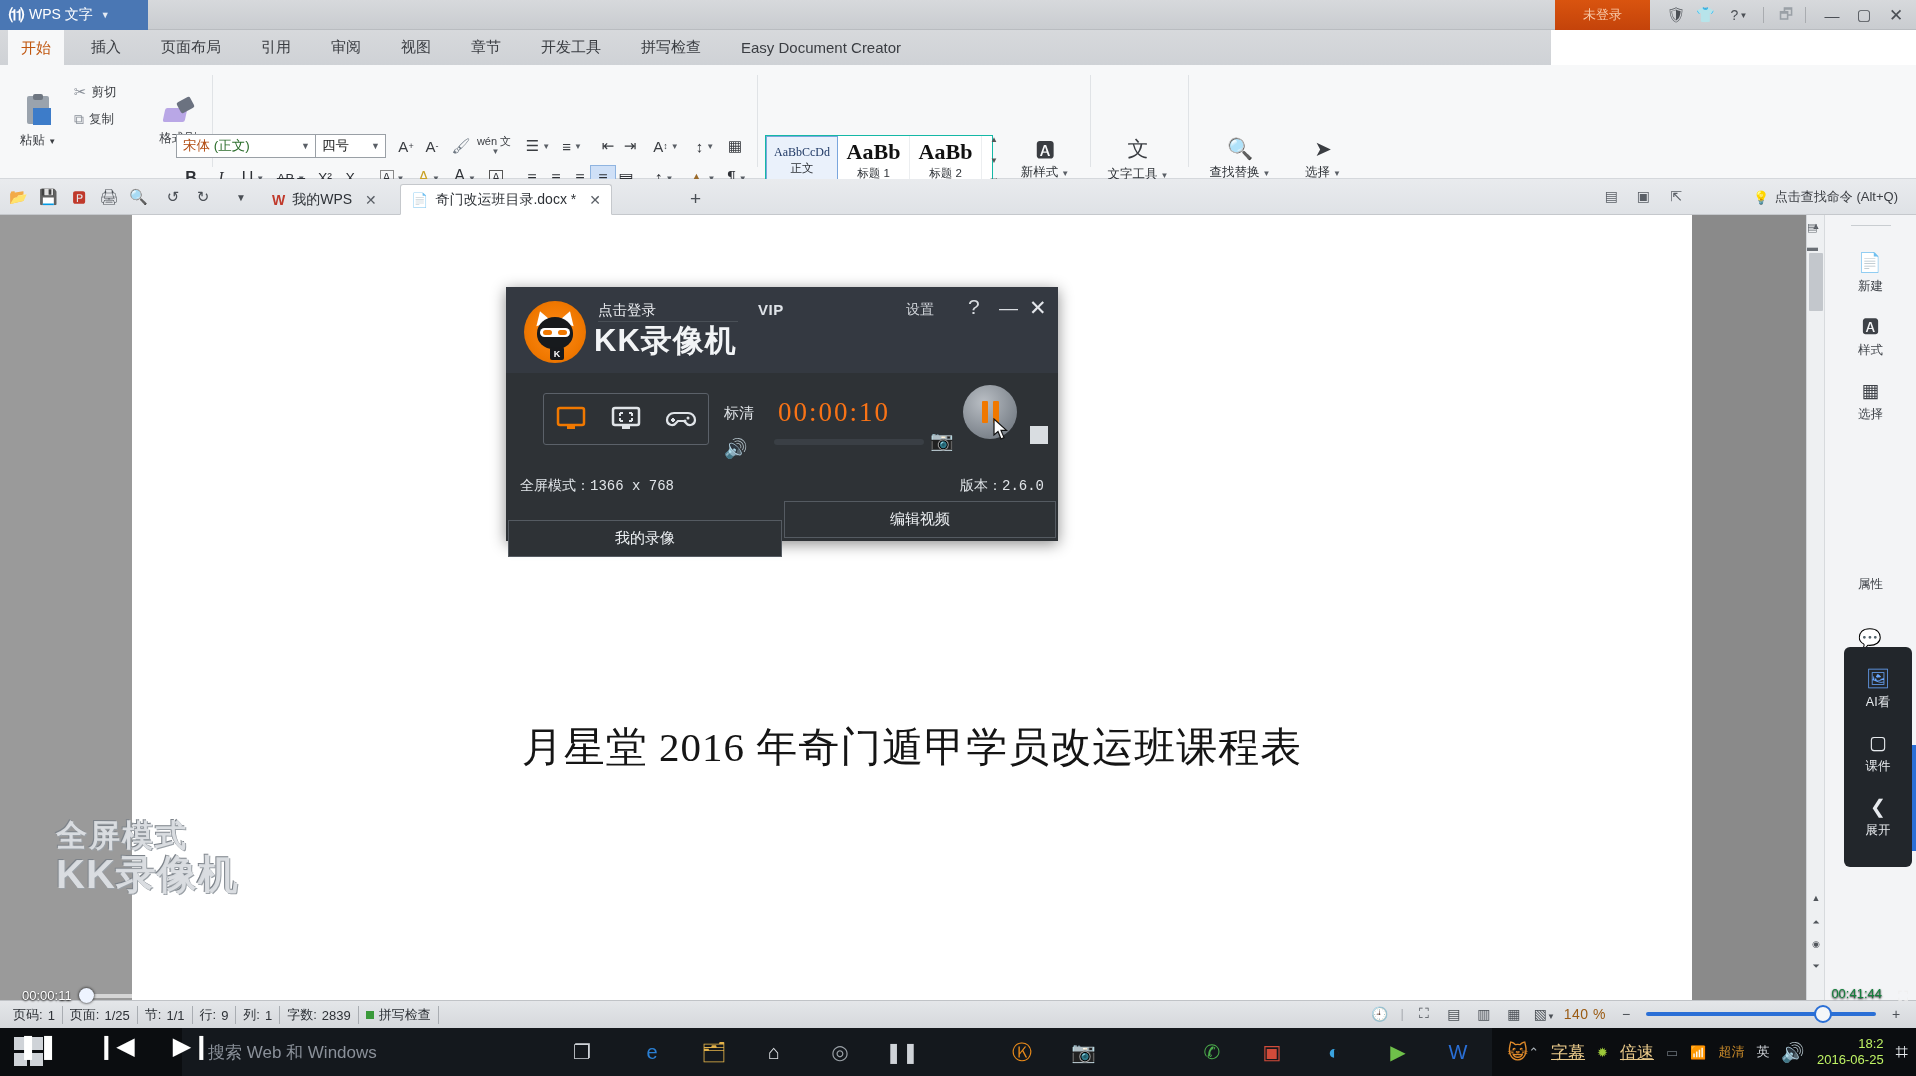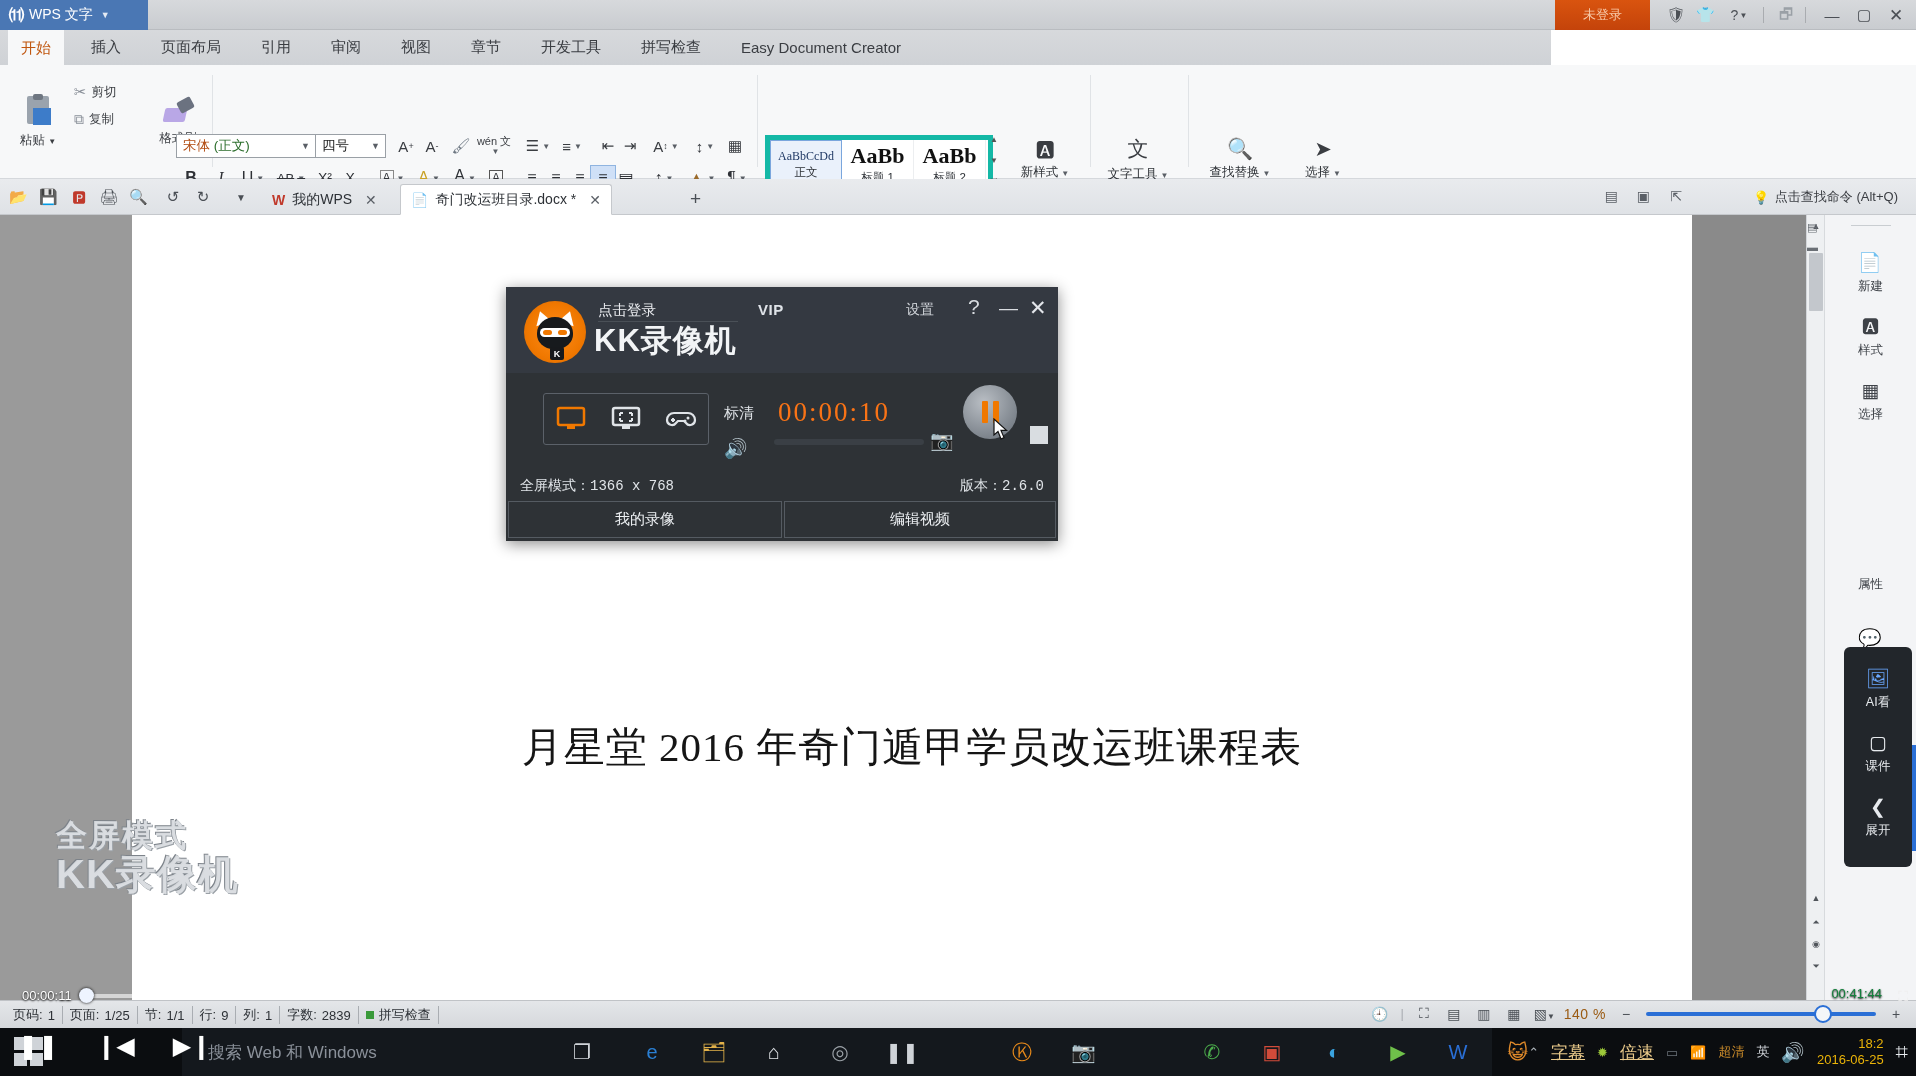--- a/index.html
+++ b/index.html
@@ -103,21 +103,21 @@
   }
   .dd{font-size:8px; margin-left:3px; color:#5a5f66;}
 
   
   .fmt{position:absolute; top:100px; height:26px; display:flex; align-items:center;
        justify-content:center; color:#2e3136; font-size:16px;}
 
   
   #gallery{
     position:absolute; left:765px; top:70px; width:228px; height:50px;
-    background:#fff; border:5px solid #14b8a6; display:flex;
+    background:#fff; border:1px solid #14b8a6; display:flex;
   }
   .styleitem{
     width:72px; height:48px; display:flex; flex-direction:column;
     align-items:center; justify-content:center; gap:1px; border-right:1px solid #eceef0;
   }
   .styleitem.sel{border:1px solid #7aa6dd; background:#eaf1fb;}
   .stylepreview{font-size:12px; color:#1f3864; font-family:"Liberation Serif",serif; white-space:nowrap;}
   .stylepreview.big{font-size:22px; font-weight:bold; color:#111;}
   .stylelabel{font-size:11.5px; color:#2d3136;text-align:center;}
   #gal-scroll{position:absolute; left:988px; top:70px; width:12px; height:50px; display:flex; flex-direction:column; justify-content:space-between; align-items:center; font-size:8px; color:#555;}
@@ -235,21 +235,21 @@
   #searchbox{
     position:absolute; left:182px; top:0; width:1310px; height:48px;
     background:#14181d; display:flex; align-items:center; padding-left:26px;
     color:#8a9099; font-size:17px;
   }
   .tbar-ico{
     position:absolute; top:9px; width:44px; height:30px;
     display:flex; align-items:center; justify-content:center; font-size:20px;
   }
   #tray{position:absolute; right:8px; top:0; height:48px; display:flex; align-items:center; gap:12px; color:#d7dadd; font-size:13px;}
-  #clock{display:flex;flex-direction:column;align-items:flex-end;line-height:1.25;font-size:13px;color:#eab308;}
+  #clock{display:flex;flex-direction:column;align-items:flex-end;line-height:1.25;font-size:13px;color:#bef264;}
   .tbw{color:#e9c98a; font-size:17px;text-decoration:underline;}
 
   
   #mediactl{position:absolute; left:18px; top:1032px; z-index:45; display:flex; align-items:center; gap:38px; color:#fff; font-size:24px;}
 
   
   #kk{
     position:absolute; left:506px; top:287px; width:552px; height:254px;
     background:#2e3236; z-index:60;
     box-shadow:0 3px 14px rgba(0,0,0,.45);
@@ -301,21 +301,21 @@
   #kk-pause .bar{width:6px;height:22px;background:#f07800;border-radius:1px;}
   #kk-stopsq{position:absolute; left:524px; top:139px; width:18px; height:18px; background:#d9dde1;}
   #kk-fsmode{position:absolute; left:14px; top:190px; font-size:14px; color:#e0e4e8;}
   #kk-fsmode .res{font-family:"Liberation Mono","DejaVu Sans Mono",monospace; font-size:14px;}
   #kk-ver{position:absolute; right:14px; top:190px; font-size:14px; color:#e0e4e8; font-family:"Liberation Mono",monospace;}
   .kkbtn{
     position:absolute; top:214px; height:37px; border:1px solid #555b62;
     display:flex; align-items:center; justify-content:center;
     font-size:15px; color:#eef1f4; background:#2e3236;
   }
-  #kk-myrec{left:2px; width:274px;}
+  #kk-myrec{left:2px; width:274px;margin-top:19px;}
   #kk-editvid{left:278px; width:272px;}
 
   
   #cursor{position:absolute; left:993px; top:418px; z-index:80; width:16px; height:22px;}
 </style>
 </head>
 <body>
 
 <div id="titlebar">
   <div id="wps-tab">

